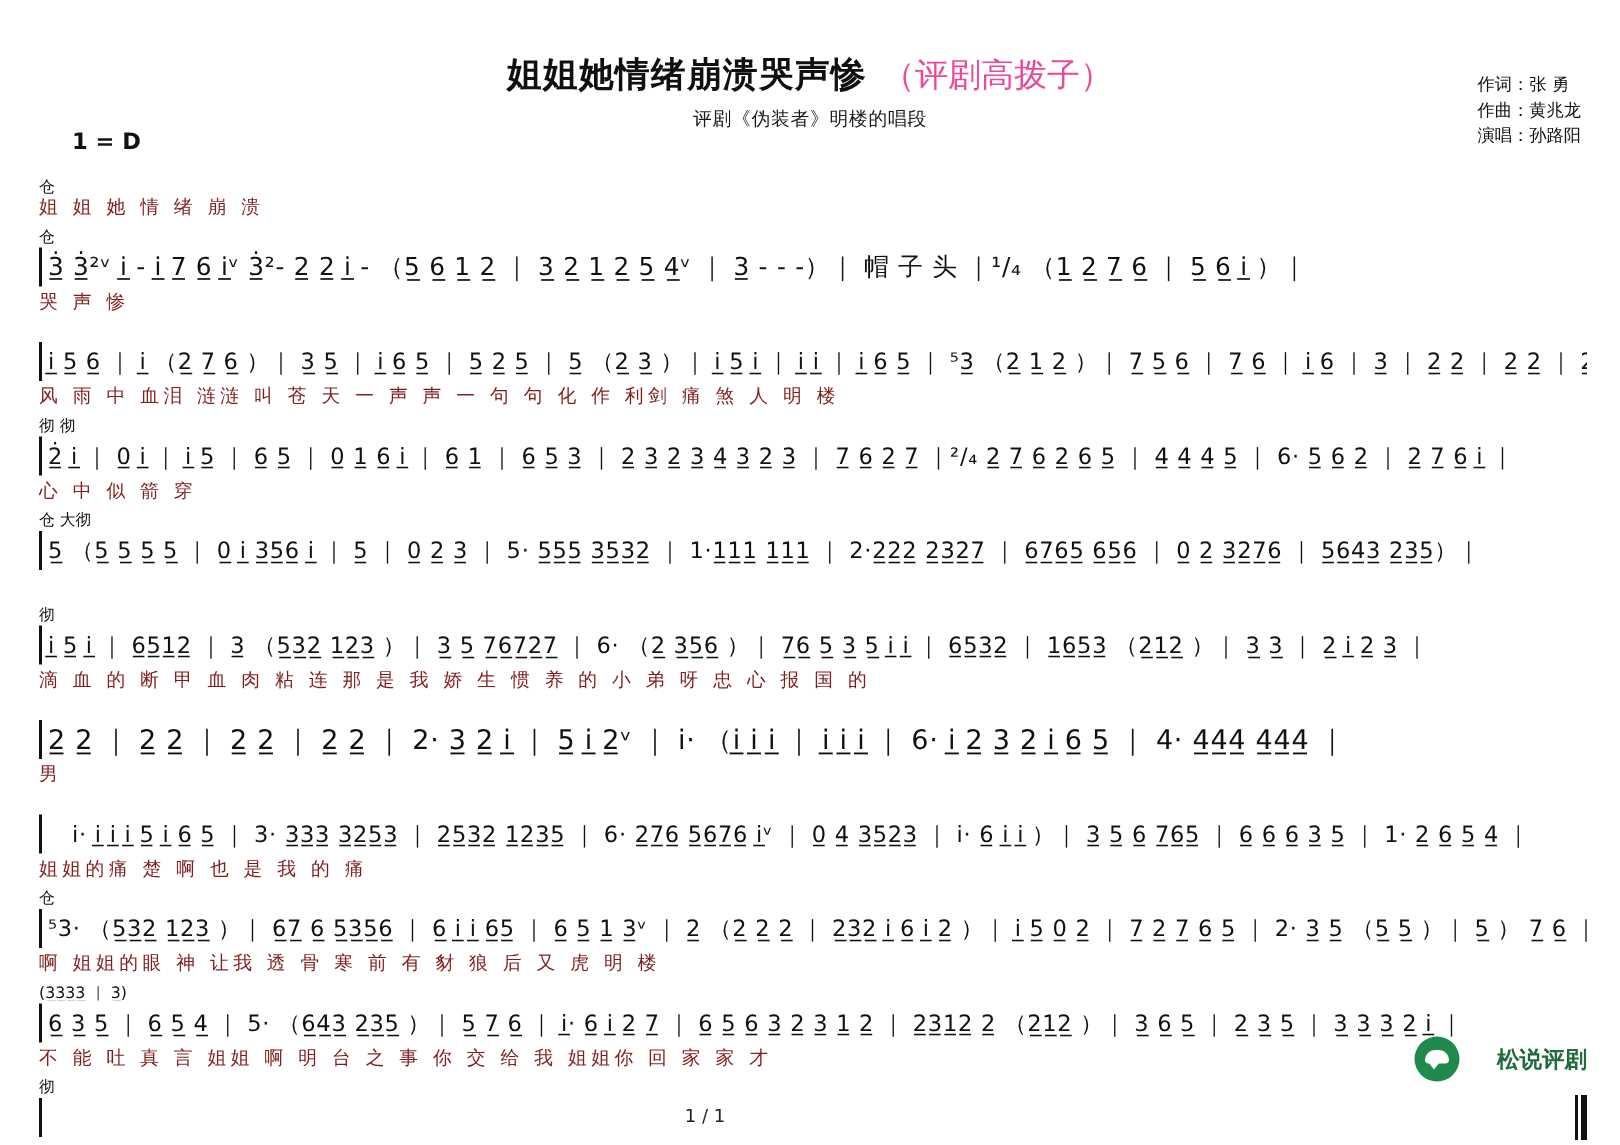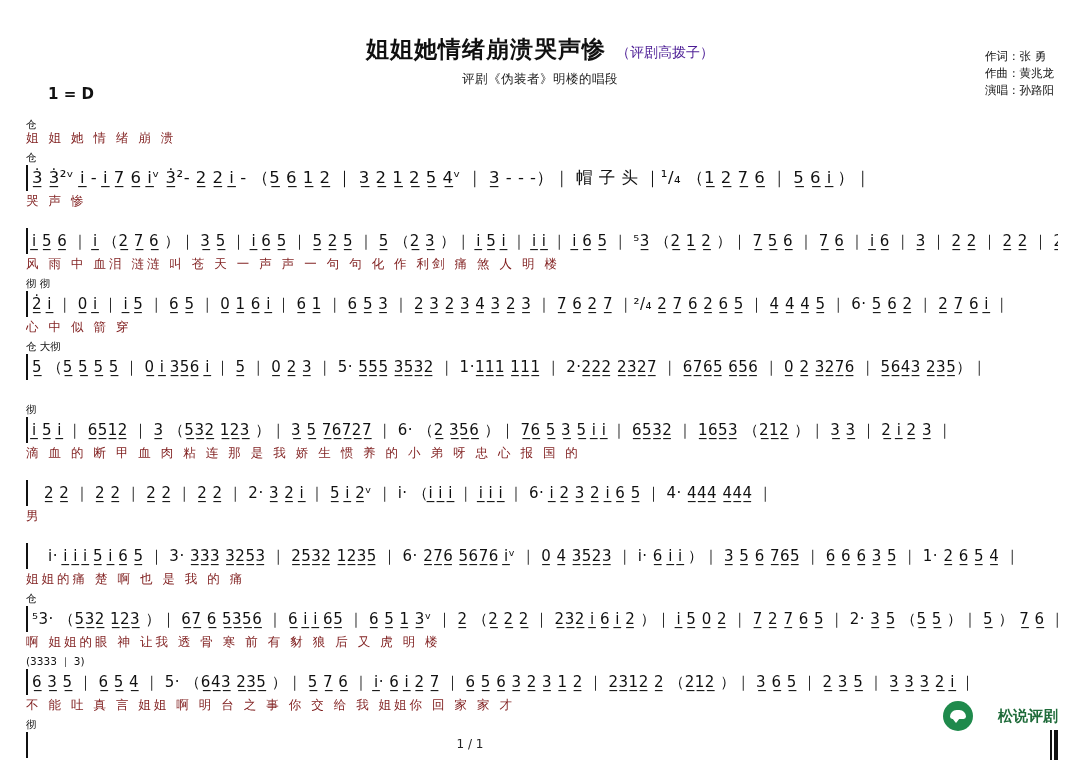--- a/index.html
+++ b/index.html
@@ -39,24 +39,24 @@
   .title {
     font-family: "DejaVu Sans", sans-serif;
     font-weight: bold;
     font-size: 23px;
     letter-spacing: 1px;
     color: #101010;
     display: inline-block;
   }
   .title-suffix {
     font-family: Liberation Serif, serif;
-    font-size: 14px;
+    font-size: 22px;
     font-weight: normal;
     margin-left: 10px;
-    color: #4c1d95;
+    color: #ec4899;
   }
   .subtitle {
     margin-top: 6px;
     font-family: "DejaVu Sans", sans-serif;
     font-size: 12.5px;
     color: #1a1a1a;
     letter-spacing: 0.5px;
   }
   .credits {
     position: absolute;
@@ -157,21 +157,21 @@
     left: 0;
     width: 940px;
     text-align: center;
     font-family: "DejaVu Sans", sans-serif;
     font-size: 12px;
     color: #222;
   }
   .watermark {
     position: absolute;
     right: 22px;
-    bottom: 32px;
+    bottom: 42px;
     display: flex;
     align-items: center;
     gap: 25px;
     color: #1f6b3a;
     font-family: Liberation Mono, monospace;
     font-size: 15px;
     font-weight: bold;
   }
   .wm-badge {
     width: 30px;
@@ -267,21 +267,21 @@
         <span class="barline-left"></span>
         <span class="notes" style="margin-left:6px;font-size:15px">i̲ 5̲ i̲ ｜ 6̲5̲1̲2̲ ｜ 3̲ （5̲3̲2̲  1̲2̲3̲ ）｜ 3̲ 5̲  7̲6̲7̲2̲7̲ ｜ 6· （2̲  3̲5̲6̲ ）｜ 7̲6̲ 5̲  3̲ 5̲  i̲ i̲ ｜ 6̲5̲3̲2̲ ｜ 1̲6̲5̲3̲ （2̲1̲2̲ ）｜ 3̲  3̲  ｜ 2̲ i̲  2̲ 3̲ ｜</span>
       </div>
       <div class="lyricline">滴 血 的 断 甲            血 肉 粘        连          那  是 我     娇 生 惯 养 的  小 弟 呀      忠   心   报   国  的</div>
     </div>
 
     <div class="system">
       <div class="marks"></div>
       <div class="staffline">
         <span class="barline-left"></span>
-        <span class="notes" style="margin-left:18px;font-size:15px">2̲  2̲  ｜ 2̲  2̲  ｜ 2̲  2̲  ｜ 2̲  2̲  ｜ 2· 3̲ 2̲ i̲ ｜ 5̲ i̲  2̲ᵛ ｜ i· （i̲ i̲ i̲  ｜ i̲ i̲ i̲  ｜ 6· i̲ 2̲ 3̲  2̲ i̲ 6̲ 5̲ ｜ 4· 4̲4̲4̲  4̲4̲4̲ ｜</span>
+        <span class="notes" style="margin-left:6px;font-size:18px">2̲  2̲  ｜ 2̲  2̲  ｜ 2̲  2̲  ｜ 2̲  2̲  ｜ 2· 3̲ 2̲ i̲ ｜ 5̲ i̲  2̲ᵛ ｜ i· （i̲ i̲ i̲  ｜ i̲ i̲ i̲  ｜ 6· i̲ 2̲ 3̲  2̲ i̲ 6̲ 5̲ ｜ 4· 4̲4̲4̲  4̲4̲4̲ ｜</span>
       </div>
       <div class="lyricline">男</div>
     </div>
 
     <div class="system">
       <div class="marks"></div>
       <div class="staffline">
         <span class="barline-left"></span>
         <span class="notes" style="margin-left:22px;font-size:15px">i· i̲ i̲ i̲  5̲ i̲ 6̲ 5̲ ｜ 3· 3̲3̲3̲  3̲2̲5̲3̲ ｜ 2̲5̲3̲2̲  1̲2̲3̲5̲ ｜ 6· 2̲7̲6̲  5̲6̲7̲6̲ i̲ᵛ ｜ 0̲ 4̲  3̲5̲2̲3̲ ｜ i· 6̲ i̲ i̲ ）｜ 3̲ 5̲ 6̲  7̲6̲5̲ ｜ 6̲ 6̲ 6̲ 3̲ 5̲ ｜ 1· 2̲ 6̲ 5̲ 4̲ ｜</span>
       </div>

